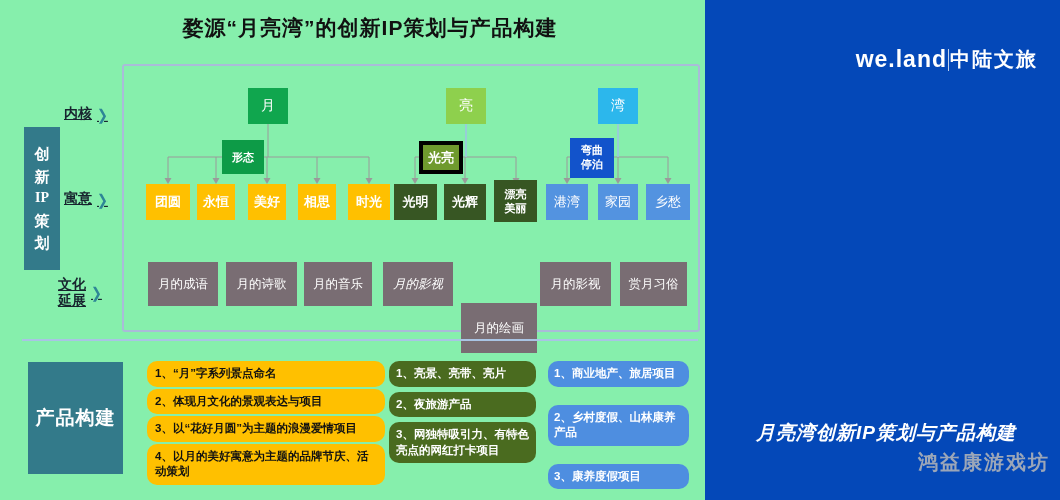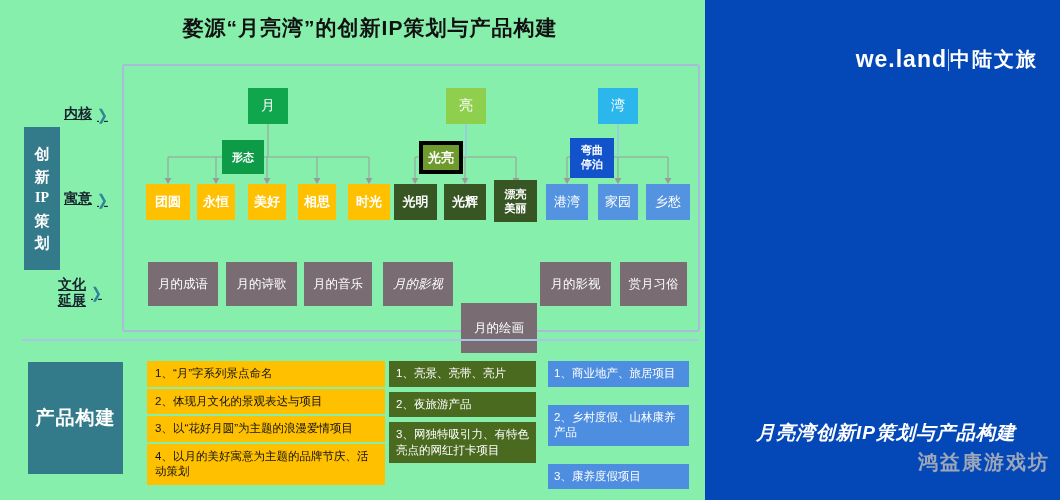--- a/index.html
+++ b/index.html
@@ -56,21 +56,21 @@
   .culture { top:262px; height:44px; background:#796d73; color:#fff; font-size:12.5px; }
   .culture.big { top:258px; height:50px;margin-top:45px; }
 
   .divider { position:absolute; left:22px; top:339px; width:676px; height:2px; background:#a9c4e4; }
 
   
   .product-side { position:absolute; left:28px; top:362px; width:95px; height:112px; background:#337a8a;
     display:flex; align-items:center; justify-content:center; color:#fff; font-size:19px;
     font-weight:bold; letter-spacing:1px;text-align:right; }
   .plist { position:absolute; top:361px; display:flex; flex-direction:column; }
-  .plist .item { color:#fff; font-weight:normal; line-height:1.35; padding:5px 7px; font-size:11.5px; }
+  .plist .item { color:#fff; font-weight:bold; line-height:1.35; padding:5px 7px; font-size:11.5px;border-radius:10px; }
   .pl-moon { left:147px; width:238px; gap:2px; }
   .pl-moon .item { background:#ffc000; color:#111; padding:5px 8px; }
   .pl-bright { left:389px; width:147px; gap:5px; }
   .pl-bright .item { background:#4a6b1f; }
   .pl-bay { left:548px; width:141px; gap:18px; }
   .pl-bay .item { background:#4e8ee0; padding:5px 6px; }
 
   
   .right-panel { position:absolute; left:705px; top:0; width:355px; height:500px; background:#0448b8; }
   .logo-row { position:absolute; top:46px; right:22px; display:flex; align-items:center; gap:1px; }

